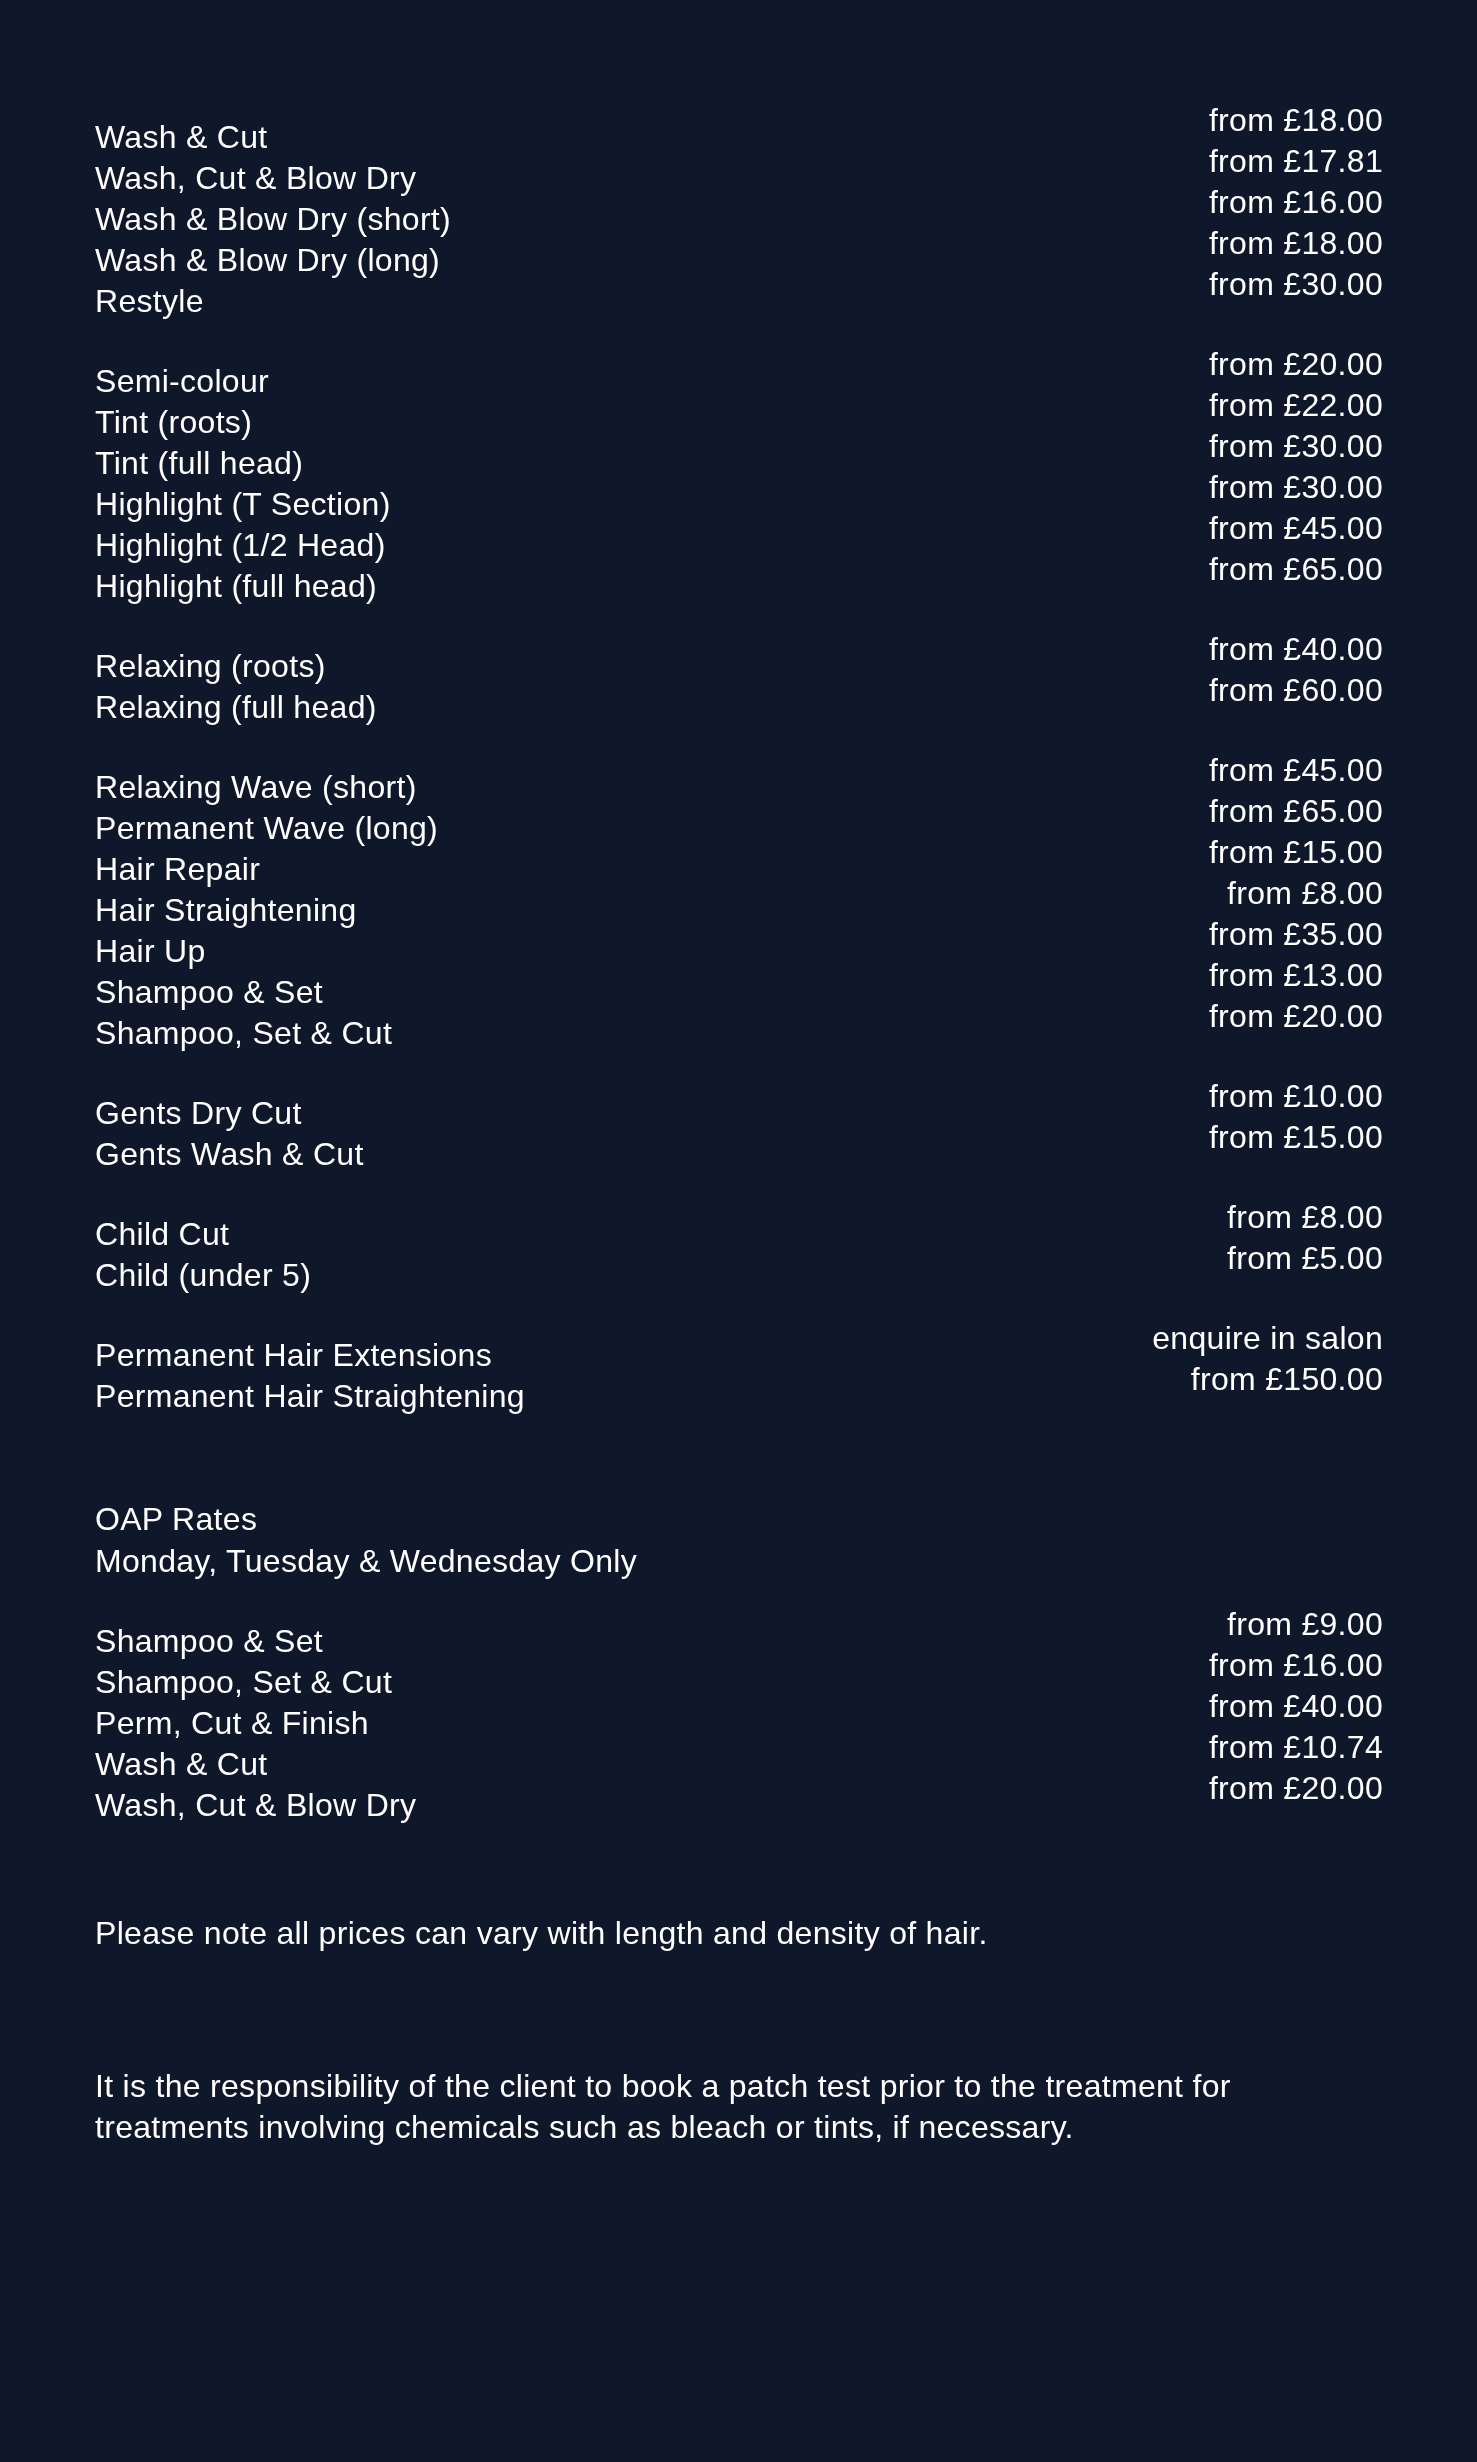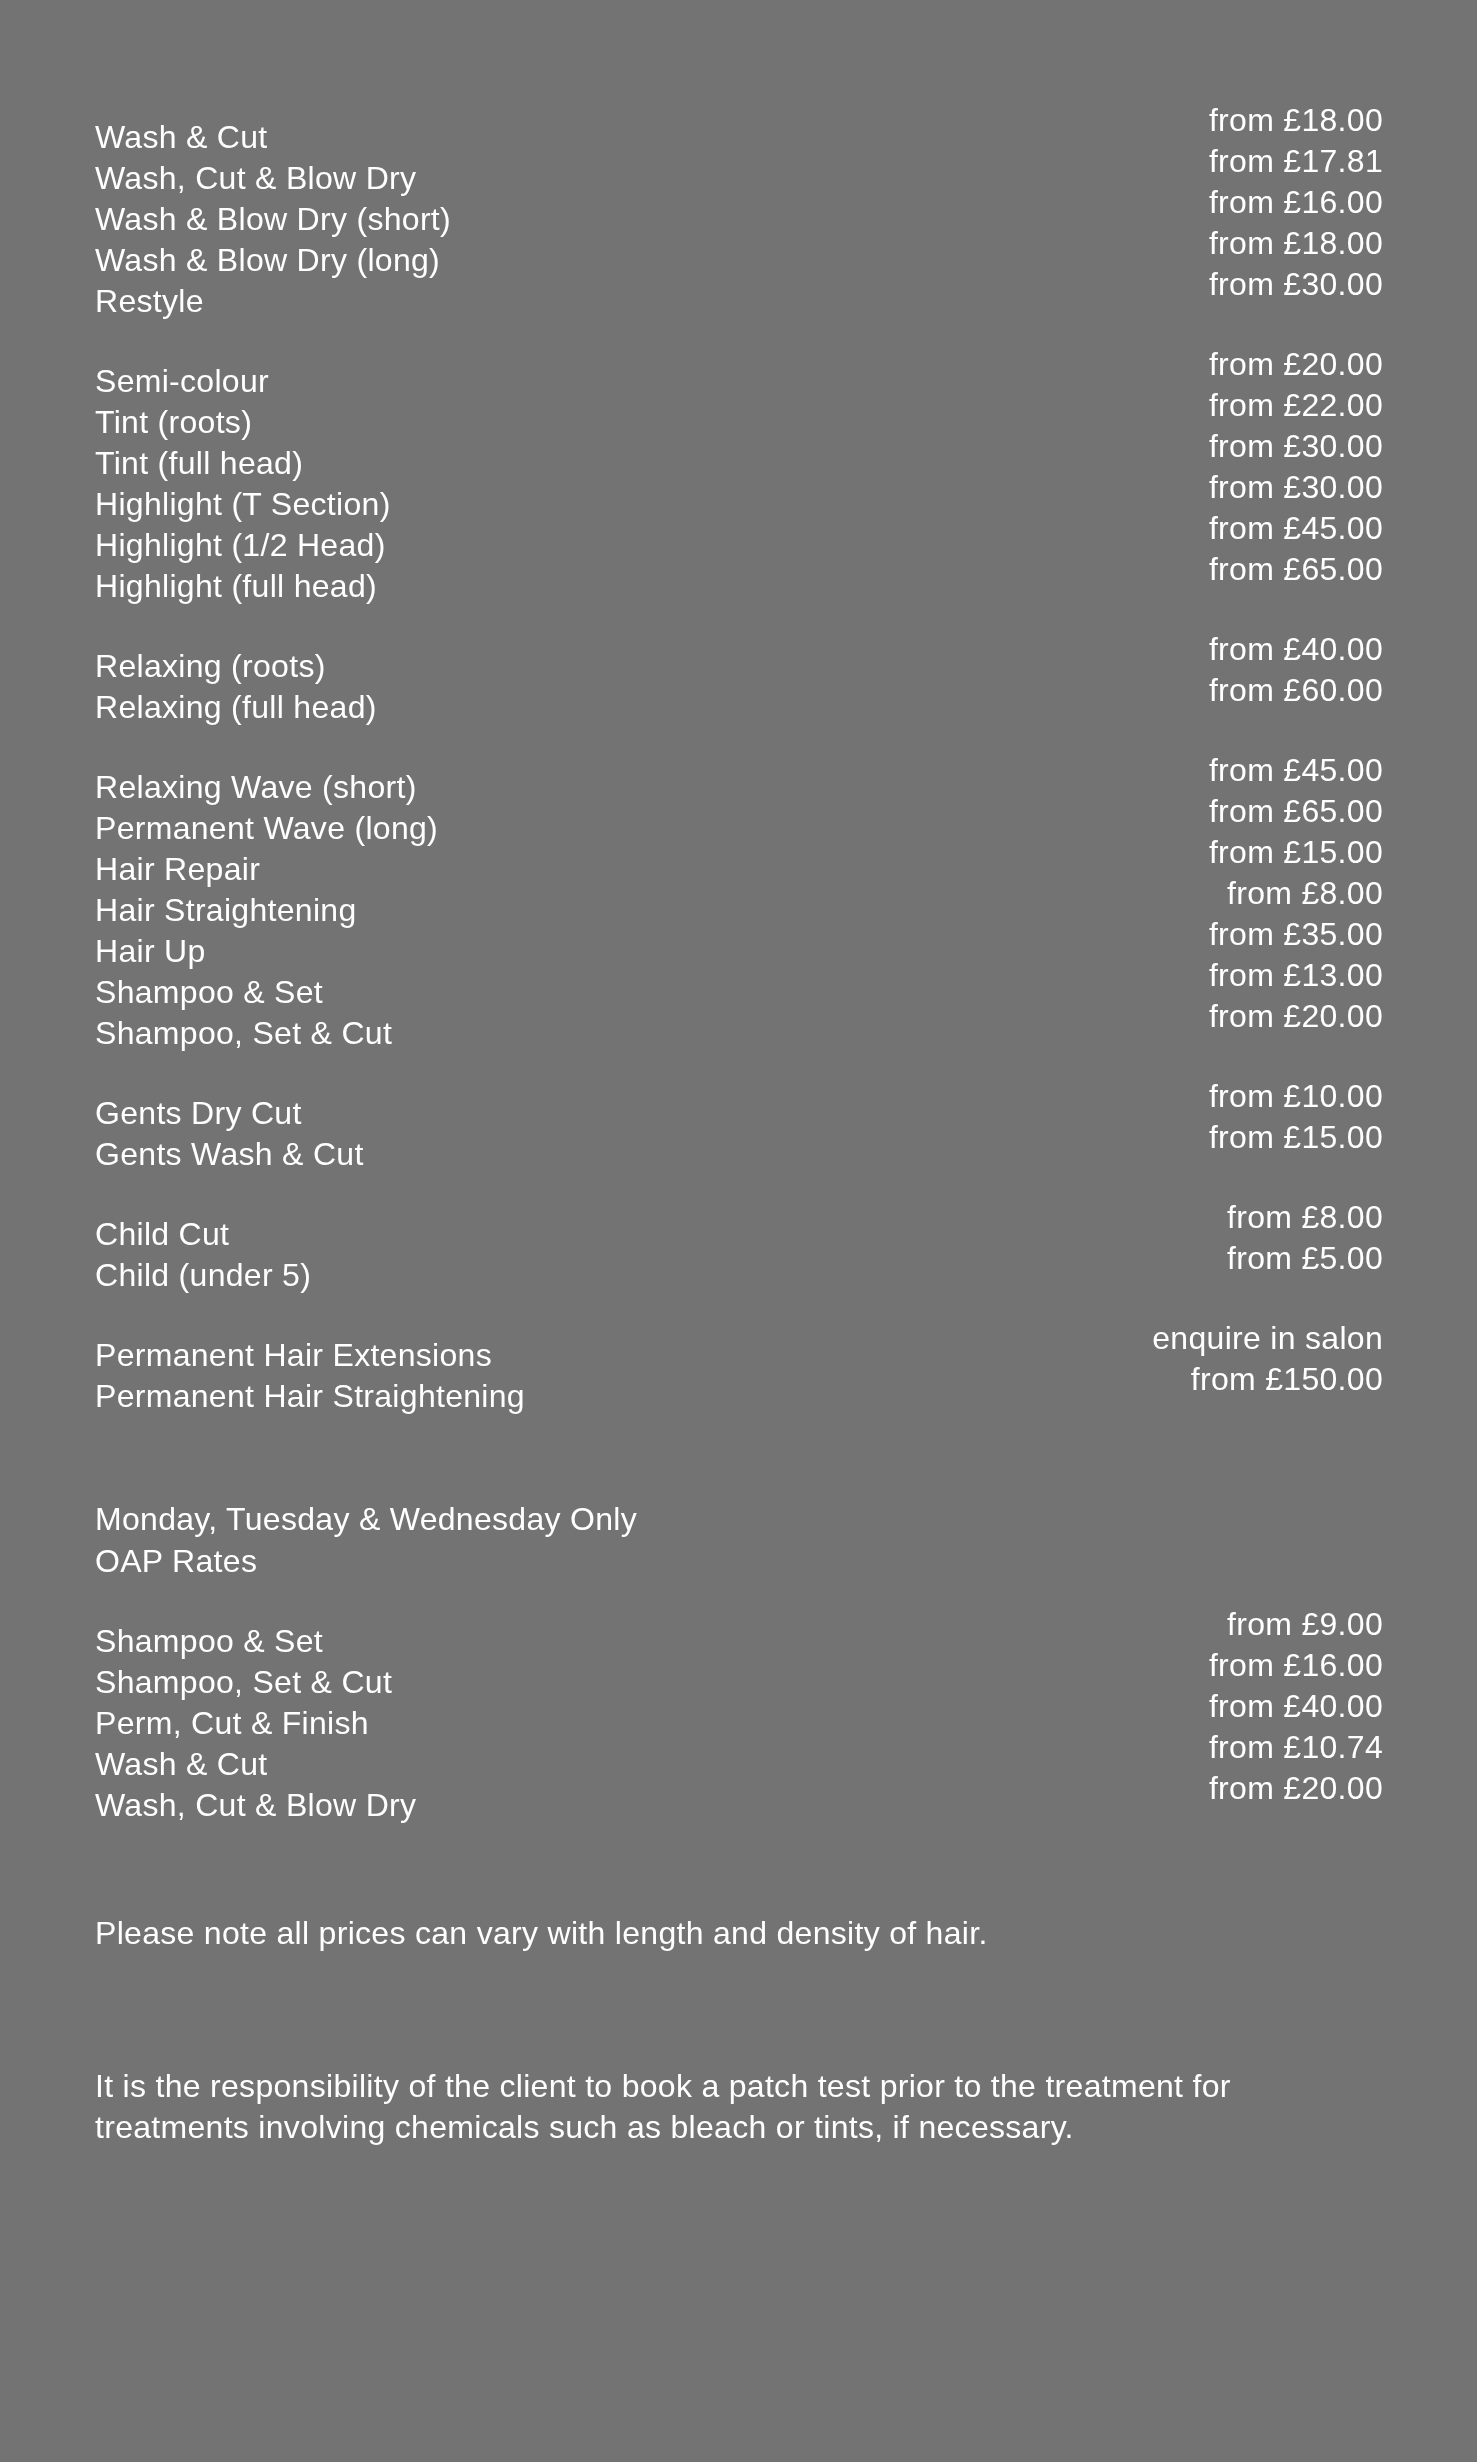--- a/index.html
+++ b/index.html
@@ -5,21 +5,21 @@
   html, body {
     margin: 0;
     padding: 0;
     background: #000000;
   }
   .page {
     position: relative;
     width: 1477px;
     height: 2462px;
     box-sizing: border-box;
-    background: #737373;
+    background: #0f172a;
     color: #ffffff;
     font-family: "Liberation Sans", sans-serif;
     font-size: 32px;
     font-weight: 300;
     letter-spacing: 0.3px;
     padding: 117px 94px 5px 95px;
     overflow: hidden;
   }
   .section { margin-top: 39px; }
   .section:first-child { margin-top: 0; }
@@ -161,22 +161,22 @@
           <span class="price">enquire in salon</span>
         </div>
         <div class="row">
           <span class="label">Permanent Hair Straightening</span>
           <span class="price">from £150.00</span>
         </div>
       </div>
     </div>
 
   <div class="oap-header">
+    <div>OAP Rates</div>
     <div>Monday, Tuesday &amp; Wednesday Only</div>
-    <div>OAP Rates</div>
   </div>
 
   <div id="oap-items" class="section">
       <div class="row">
         <span class="label">Shampoo &amp; Set</span>
         <span class="price">from £9.00</span>
       </div>
       <div class="row">
         <span class="label">Shampoo, Set &amp; Cut</span>
         <span class="price">from £16.00</span>

